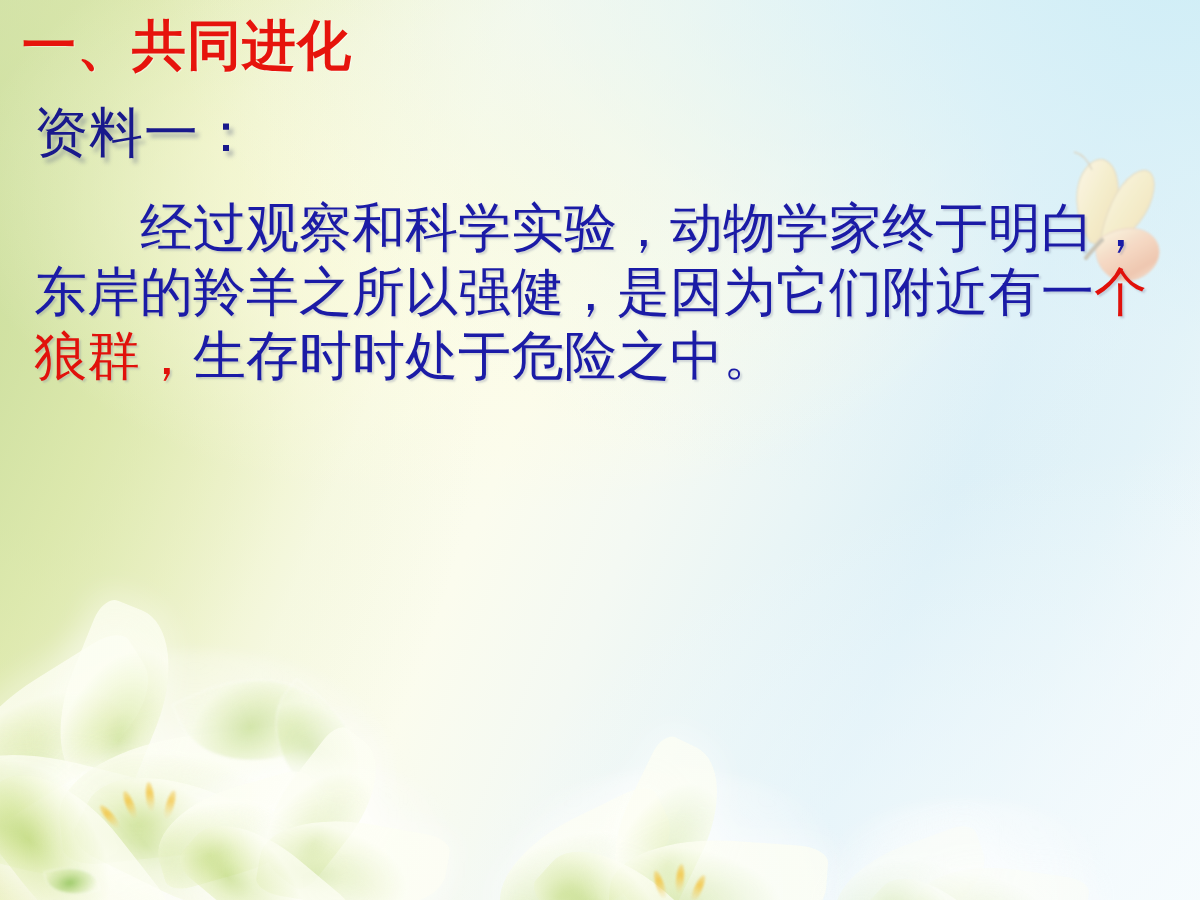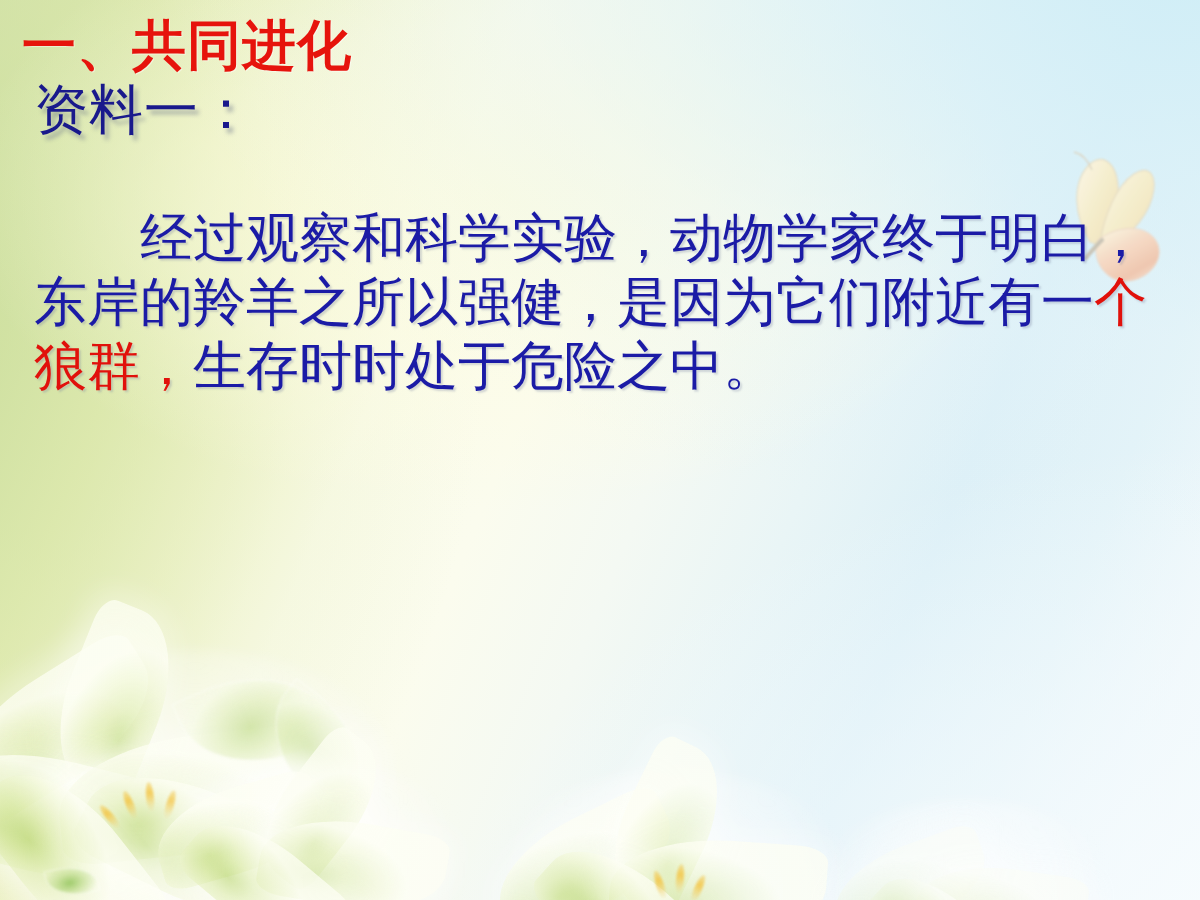--- a/index.html
+++ b/index.html
@@ -160,41 +160,41 @@
     line-height: 1.08;
     font-weight: 700;
     color: #e6140c;
     letter-spacing: 1px;
     white-space: nowrap;
     text-shadow: 1px 1px 0 rgba(255,255,255,0.45);
   }
   .subtitle {
     position: absolute;
     left: 34px;
-    top: 80px;
+    top: 103px;
     font-size: 54px;
     line-height: 1.1;
     color: #19198c;
     letter-spacing: 1px;
     white-space: nowrap;
     text-shadow: 4px 5px 4px rgba(90,100,130,0.42);
   }
   .body {
     position: absolute;
     left: 34px;
     top: 196px;
     width: 1150px;
     font-size: 53px;
     line-height: 64px;
     color: #1b1ba6;
     letter-spacing: 0px;
     text-shadow: 2px 2px 2px rgba(120,130,160,0.30);
   }
   .body p { margin: 0; text-indent: 2em; }
-  .body p.p2 { margin-top: 10px; }
+  .body p.p2 { }
   .hl { color: #e1110b; }
 </style>
 </head>
 <body>
 
 <div id="slide">
 
   <div class="bg-layer bg-base"></div>
   <div class="bg-layer bg-leftgreen"></div>
   <div class="bg-layer bg-centerglow"></div>

